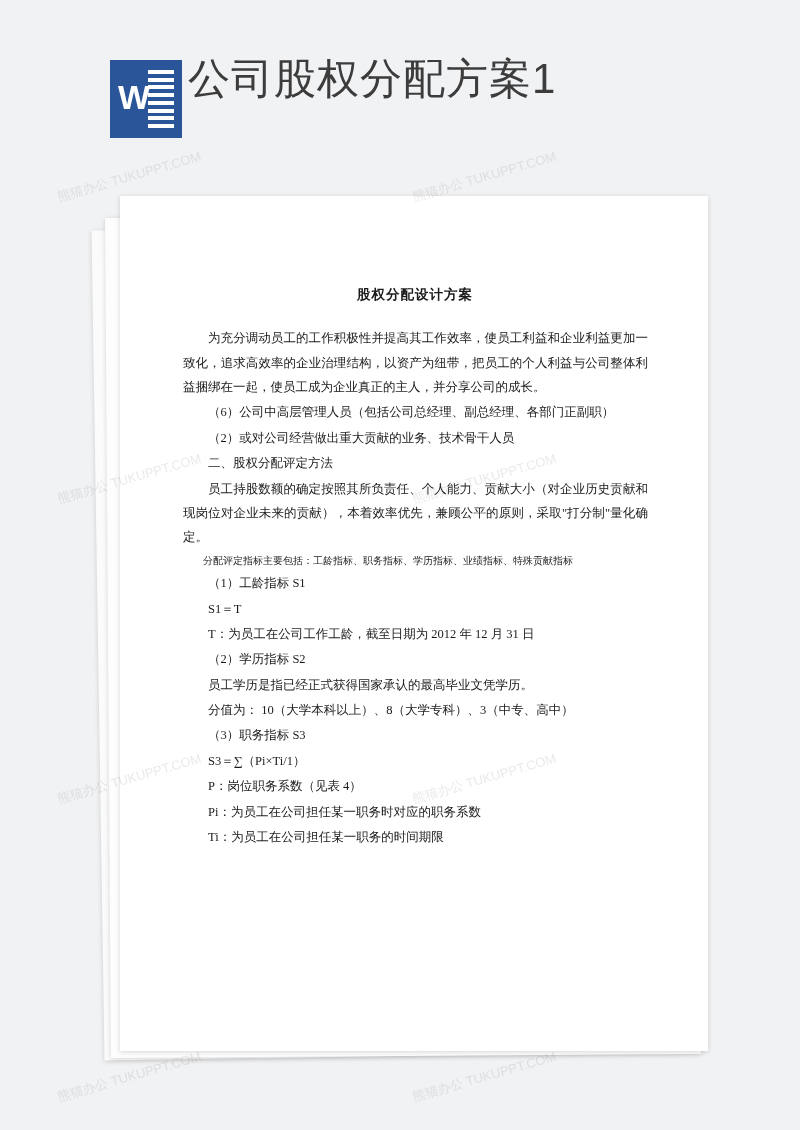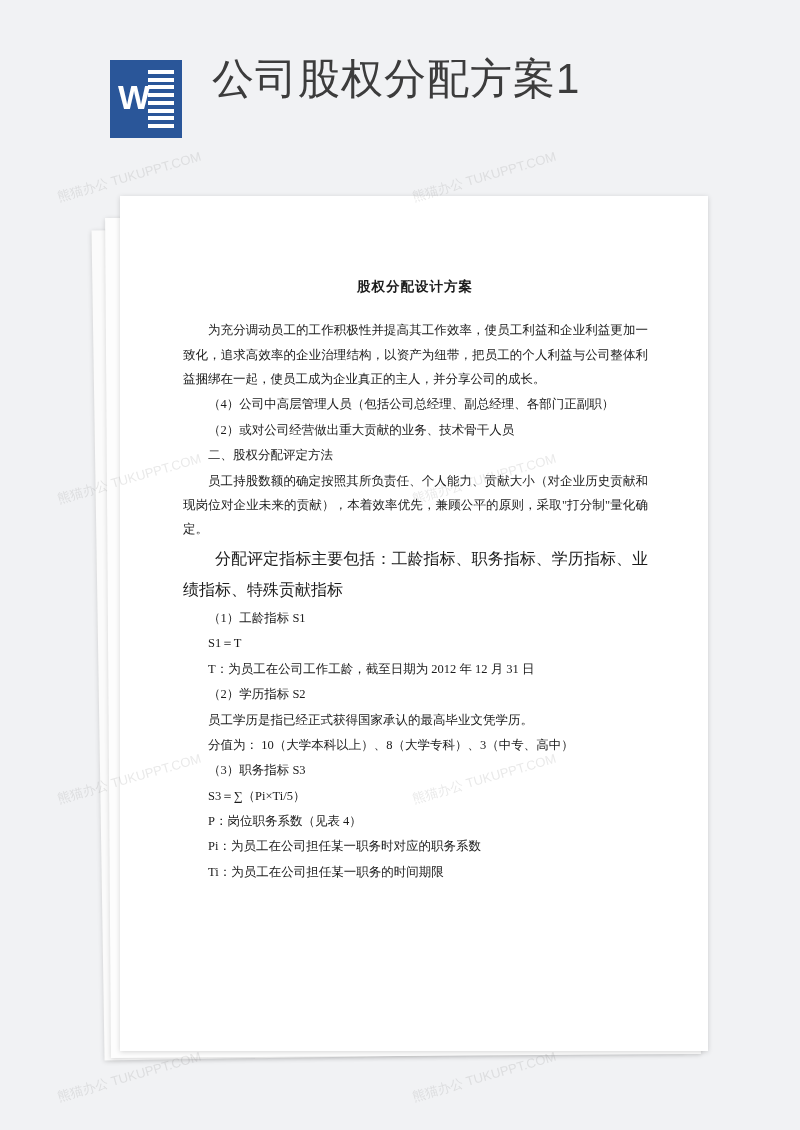--- a/index.html
+++ b/index.html
@@ -52,21 +52,21 @@
     display: flex;
     flex-direction: column;
     justify-content: space-between;
   }
   .word-icon .lines span {
     display: block;
     height: 4px;
     background: #ffffff;
   }
   .doc-title {
-    margin-left: 30px;
+    margin-left: 6px;
     font-family: "Liberation Sans", sans-serif;
     font-size: 42px;
     line-height: 1.28;
     color: #3c3c3c;
     font-weight: normal;
     letter-spacing: 1px;
     max-width: 470px;
     word-break: break-all;
   }
 
@@ -116,31 +116,32 @@
     line-height: 1.95;
     color: #1a1a1a;
     font-family: "Liberation Serif", serif;
   }
   .page-title {
     text-align: center;
     font-weight: bold;
     font-size: 13.5px;
     margin-bottom: 18px;
     letter-spacing: 1px;
+    margin-top: 8px;
   }
   .p {
     margin: 0 0 1px 1px;
     text-align: justify;
     text-justify: inter-ideograph;
   }
   .p.indent {
     text-indent: 2em;
   }
   .p.small {
-    font-size: 16px;
+    font-size: 10px;
   }
 
   
   .wm {
     position: absolute;
     color: rgba(120,120,120,0.16);
     font-family: "Liberation Sans", sans-serif;
     font-size: 13px;
     white-space: nowrap;
     transform: rotate(-16deg);
@@ -169,33 +170,33 @@
 </div>
 
 <div class="paper-stack">
   <div class="sheet sheet-back2"></div>
   <div class="sheet sheet-back1"></div>
   <div class="sheet sheet-front">
     <div class="page-body">
       <div class="page-title">股权分配设计方案</div>
 
       <p class="p indent">为充分调动员工的工作积极性并提高其工作效率，使员工利益和企业利益更加一致化，追求高效率的企业治理结构，以资产为纽带，把员工的个人利益与公司整体利益捆绑在一起，使员工成为企业真正的主人，并分享公司的成长。</p>
-      <p class="p indent">（4）公司中高层管理人员（包括公司总经理、副总经理、各部门正副职）</p>
+      <p class="p indent">（6）公司中高层管理人员（包括公司总经理、副总经理、各部门正副职）</p>
       <p class="p indent">（2）或对公司经营做出重大贡献的业务、技术骨干人员</p>
       <p class="p indent">二、股权分配评定方法</p>
       <p class="p indent">员工持股数额的确定按照其所负责任、个人能力、贡献大小（对企业历史贡献和现岗位对企业未来的贡献），本着效率优先，兼顾公平的原则，采取"打分制"量化确定。</p>
       <p class="p indent small">分配评定指标主要包括：工龄指标、职务指标、学历指标、业绩指标、特殊贡献指标</p>
       <p class="p indent">（1）工龄指标 S1</p>
       <p class="p indent">S1＝T</p>
       <p class="p indent">T：为员工在公司工作工龄，截至日期为 2012 年 12 月 31 日</p>
       <p class="p indent">（2）学历指标 S2</p>
       <p class="p indent">员工学历是指已经正式获得国家承认的最高毕业文凭学历。</p>
       <p class="p indent">分值为： 10（大学本科以上）、8（大学专科）、3（中专、高中）</p>
       <p class="p indent">（3）职务指标 S3</p>
-      <p class="p indent">S3＝∑（Pi×Ti/5）</p>
+      <p class="p indent">S3＝∑（Pi×Ti/1）</p>
       <p class="p indent">P：岗位职务系数（见表 4）</p>
       <p class="p indent">Pi：为员工在公司担任某一职务时对应的职务系数</p>
       <p class="p indent">Ti：为员工在公司担任某一职务的时间期限</p>
     </div>
   </div>
 </div>
 
 <div id="watermark-layer">
     <div class="wm" style="left: 55px; top: 168px;">熊猫办公 TUKUPPT.COM</div>
     <div class="wm" style="left: 410px; top: 168px;">熊猫办公 TUKUPPT.COM</div>

